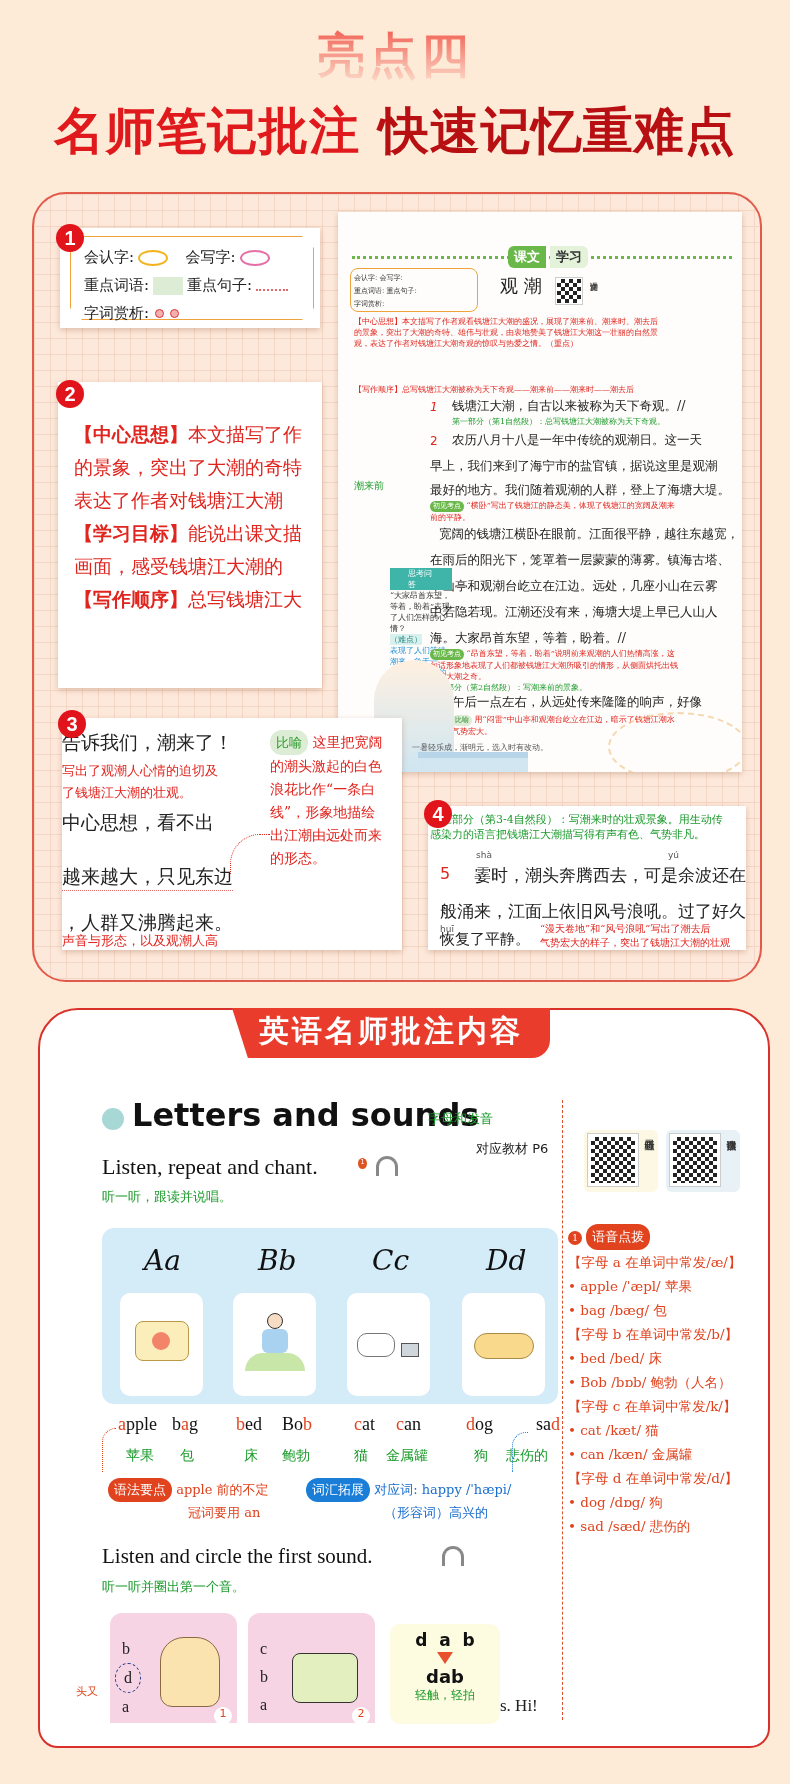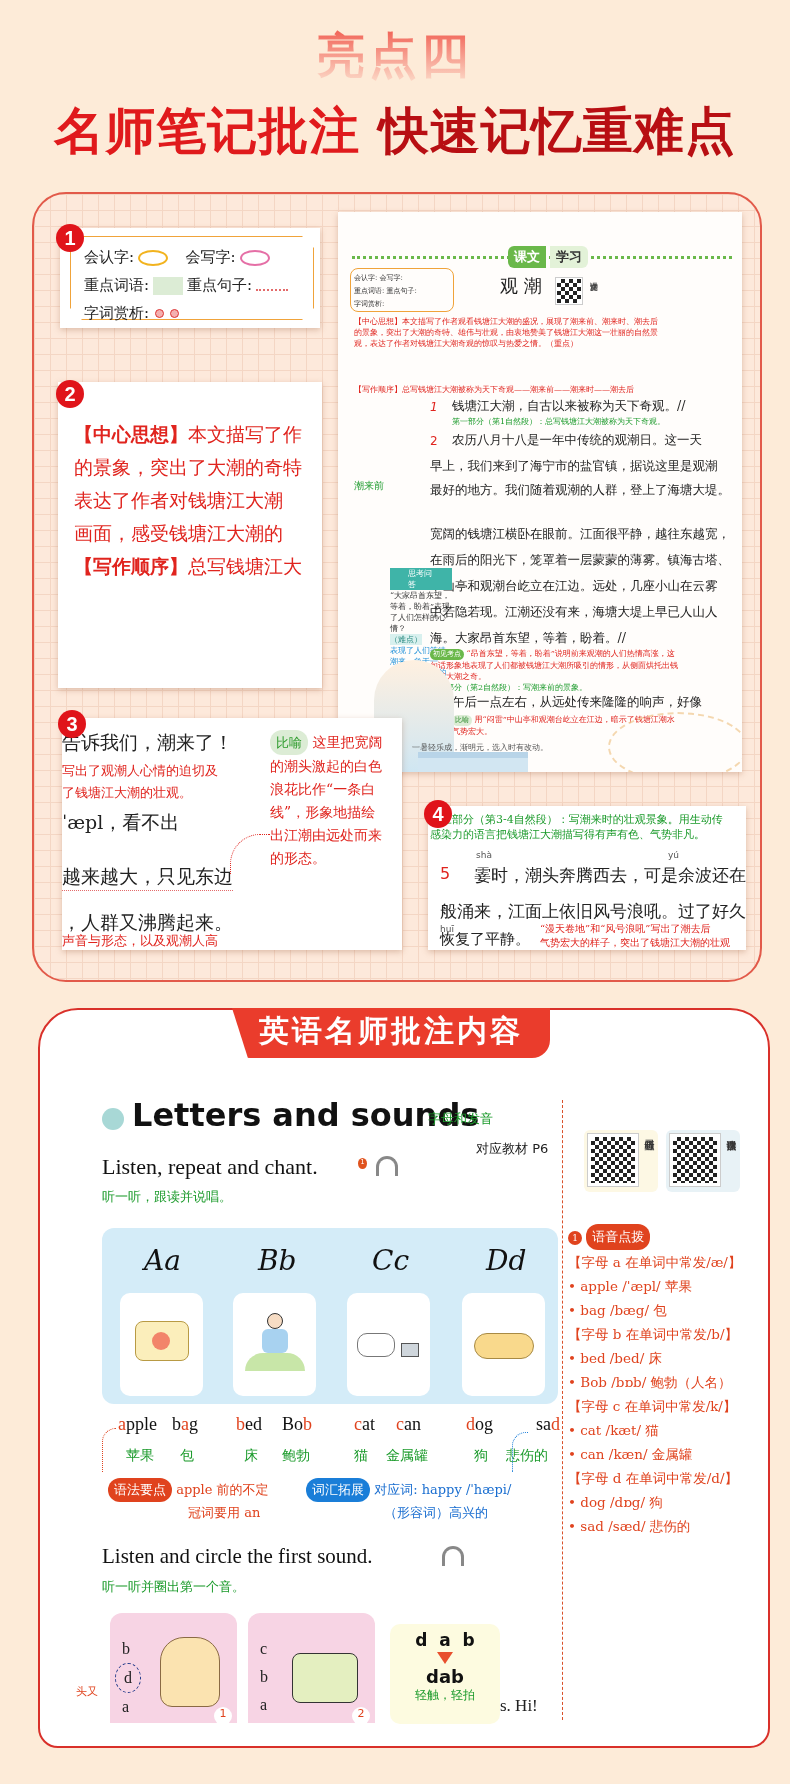--- a/index.html
+++ b/index.html
@@ -61,48 +61,50 @@
       <span class="dotc"></span>
       <span class="dotc"></span>
     </div>
 </div>
 <div class="badge" style="left:56px;top:224px">1</div>
 
 <div class="card c2" style="left:58px;top:382px;width:264px;height:306px;overflow:hidden;padding:36px 0 0 16px">
   <p><b class="red">【中心思想】</b><span>本文描写了作</span></p>
   <p><span>的景象，突出了大潮的奇特</span></p>
   <p><span>表达了作者对钱塘江大潮</span></p>
+  <p><b>【学习目标】</b><span>能说出课文描</span></p>
   <p><span>画面，感受钱塘江大潮的</span></p>
   <p><b>【写作顺序】</b><span>总写钱塘江大</span></p>
 </div>
 <div class="badge" style="left:56px;top:380px">2</div>
 
 <div class="card page abs">
   <div class="abs" style="left:14px;top:44px;width:380px;border-top:3px dotted #6ab84a"></div>
   <div class="abs" style="left:170px;top:34px;background:#6ab84a;color:#fff;font-size:13px;font-weight:bold;padding:2px 6px;border-radius:6px 0 0 6px">课文</div>
   <div class="abs" style="left:212px;top:34px;background:#e3f2d8;color:#333;font-size:13px;font-weight:bold;padding:2px 6px;border-radius:0 6px 6px 0">学习</div>
-  <div class="abs" style="left:12px;top:56px;width:104px;height:44px;border:1px solid #f0a33a;border-radius:8px;font-size:7px;padding:3px;line-height:13px;color:#333">
+  <div class="abs" style="left:12px;top:56px;width:128px;height:44px;border:1px solid #f0a33a;border-radius:8px;font-size:7px;padding:3px;line-height:13px;color:#333">
     <div><span>会认字:</span> <span>会写字:</span></div>
     <div><span>重点词语:</span> <span>重点句子:</span></div>
     <div><span>字词赏析:</span></div>
   </div>
   <div class="abs" style="left:162px;top:62px;font-size:18px;font-family:'DejaVu Serif',serif;color:#222">观  潮</div>
   <div class="abs qr" style="left:218px;top:66px;width:26px;height:26px;border-width:1px"></div>
   <div class="abs tiny" style="left:250px;top:64px;writing-mode:vertical-rl;color:#444">课文精讲</div>
   <div class="abs tiny red" style="left:16px;top:104px;width:310px;white-space:normal">【中心思想】本文描写了作者观看钱塘江大潮的盛况，展现了潮来前、潮来时、潮去后的景象，突出了大潮的奇特、雄伟与壮观，由衷地赞美了钱塘江大潮这一壮丽的自然景观，表达了作者对钱塘江大潮奇观的惊叹与热爱之情。（重点）</div>
   <div class="abs tiny red" style="left:16px;top:172px">【写作顺序】总写钱塘江大潮被称为天下奇观——潮来前——潮来时——潮去后</div>
   <div class="abs red" style="left:92px;top:188px;font-size:12px;font-style:italic">1</div>
   <div class="abs para" style="left:114px;top:186px">钱塘江大潮，自古以来被称为天下奇观。//</div>
   <div class="abs tiny green" style="left:114px;top:204px">第一部分（第1自然段）：总写钱塘江大潮被称为天下奇观。</div>
   <div class="abs red" style="left:92px;top:222px;font-size:12px">2</div>
   <div class="abs para" style="left:114px;top:220px">农历八月十八是一年中传统的观潮日。这一天</div>
   <div class="abs para" style="left:92px;top:246px">早上，我们来到了海宁市的盐官镇，据说这里是观潮</div>
   <div class="abs tiny green" style="left:16px;top:268px;font-size:10px">潮来前</div>
   <div class="abs para" style="left:92px;top:270px">最好的地方。我们随着观潮的人群，登上了海塘大堤。</div>
-  <div class="abs para" style="left:92px;top:314px">宽阔的钱塘江横卧在眼前。江面很平静，越往东越宽，</div>
+  <div class="abs tiny red" style="left:92px;top:288px;width:250px;white-space:normal"><span class="pill" style="background:#6ab84a;font-size:7px;padding:0 3px">初见考点</span> <span>“横卧”写出了钱塘江的静态美，体现了钱塘江的宽阔及潮来前的平静。</span></div>
+  <div class="abs para" style="left:101px;top:314px">宽阔的钱塘江横卧在眼前。江面很平静，越往东越宽，</div>
   <div class="abs para" style="left:92px;top:340px">在雨后的阳光下，笼罩着一层蒙蒙的薄雾。镇海古塔、</div>
   <div class="abs para" style="left:92px;top:366px">中山亭和观潮台屹立在江边。远处，几座小山在云雾</div>
   <div class="abs para" style="left:92px;top:392px">中若隐若现。江潮还没有来，海塘大堤上早已人山人</div>
   <div class="abs para" style="left:92px;top:418px">海。大家昂首东望，等着，盼着。//</div>
   <div class="abs tiny" style="left:52px;top:356px;width:62px;white-space:normal;color:#333">
     <div style="background:#3fb4a8;color:#fff;display:inline-block;padding:0 18px">思考问答</div>
     <div>“大家昂首东望，等着，盼着”表现了人们怎样的心情？</div>
     <div style="background:#d8f0ee;color:#2a8a80;display:inline-block">（难点）</div>
     <div style="color:#1a8ed8">表现了人们等待潮来，急于一睹“天下奇观”的迫切心情。</div>
   </div>
@@ -114,21 +116,21 @@
   <div class="abs" style="left:36px;top:448px;width:80px;height:112px;background:linear-gradient(#fff0e0,#cfe6f2);border-radius:40px 40px 0 0"></div>
   <div class="abs" style="left:80px;top:540px;width:110px;height:30px;background:#d2e6f2;border-top:6px solid #b8d4e8"></div>
   <div class="abs tiny" style="left:74px;top:530px;color:#555">一暑轻乐成，渐明元，选入时有改动。</div>
   <div class="abs" style="left:270px;top:500px;width:140px;height:70px;border-radius:50%;border:2px dashed #f0c890;opacity:.7"></div>
 </div>
 
 <div class="card" style="left:62px;top:718px;width:340px;height:232px;overflow:hidden">
   <div class="abs para" style="left:0;top:12px;font-size:19px">告诉我们，潮来了！</div>
   <div class="abs red" style="left:0;top:44px;font-size:13px;font-family:'DejaVu Serif',serif">写出了观潮人心情的迫切及</div>
   <div class="abs red" style="left:0;top:66px;font-size:13px;font-family:'DejaVu Serif',serif">了钱塘江大潮的壮观。</div>
-  <div class="abs para" style="left:0;top:92px;font-size:19px">ˈæpl，看不出</div>
+  <div class="abs para" style="left:0;top:92px;font-size:19px">中心思想，看不出</div>
   <div class="abs para" style="left:0;top:146px;font-size:19px;border-bottom:1px dotted #e36a6a">越来越大，只见东边</div>
   <div class="abs para" style="left:0;top:192px;font-size:19px">，人群又沸腾起来。</div>
   <div class="abs red" style="left:0;top:214px;font-size:13px;font-family:'DejaVu Serif',serif">声音与形态，以及观潮人高</div>
   <div class="abs red" style="left:208px;top:12px;width:130px;font-size:14px;line-height:23px;font-family:'DejaVu Serif',serif">
     <span class="pill" style="background:#dcecd5;color:#2a9a2a">比喻</span>
     <span>这里把宽阔</span><br>
     <span>的潮头激起的白色</span><br>
     <span>浪花比作“一条白</span><br>
     <span>线”，形象地描绘</span><br>
     <span>出江潮由远处而来</span><br>

